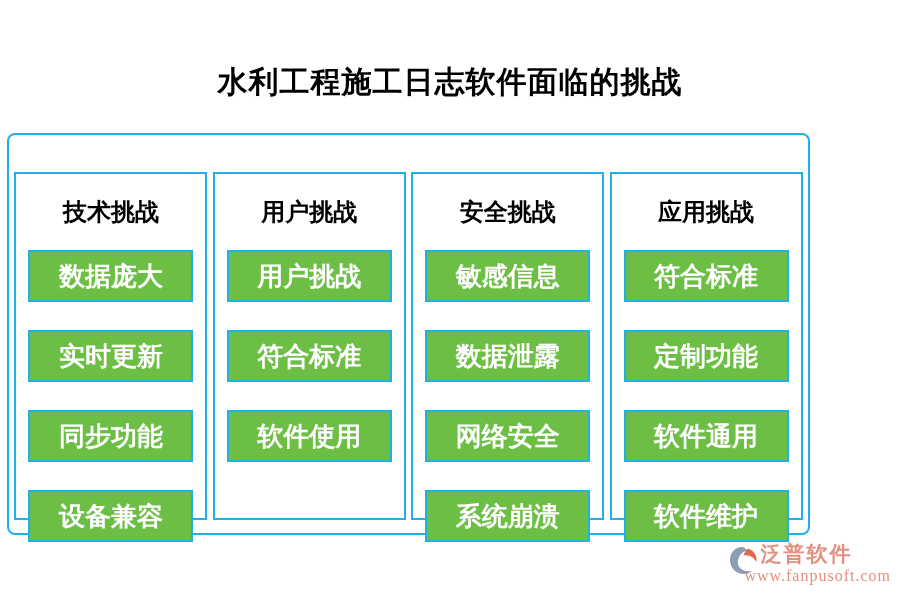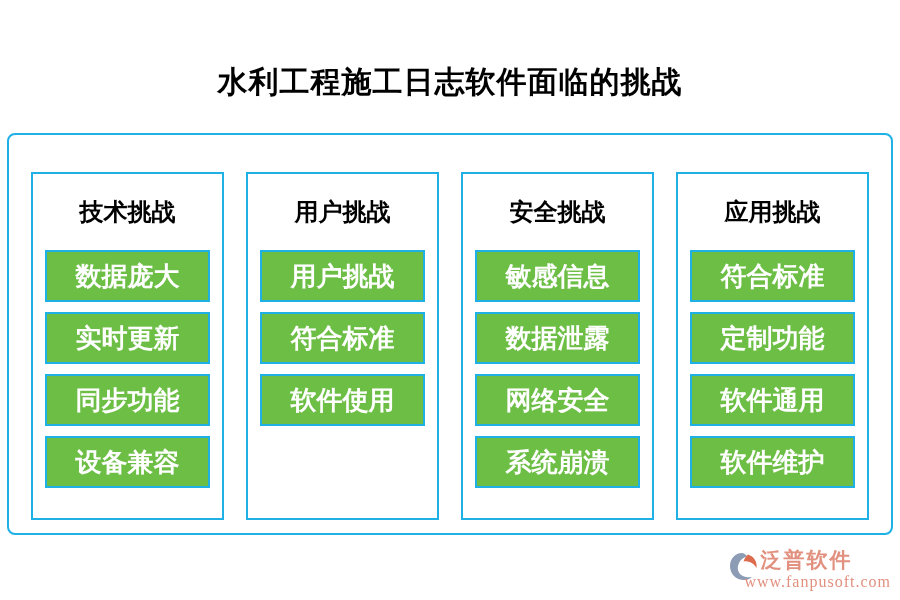--- a/index.html
+++ b/index.html
@@ -20,53 +20,53 @@
     position:relative;overflow:hidden;
   }
   .title{
     position:absolute;top:62px;left:0;width:100%;
     margin:0;text-align:center;
     font-size:30px;font-weight:bold;letter-spacing:1px;
     color:var(--title-text);
   }
   .board{
     position:absolute;left:7px;top:133px;
-    width:886px;height:402px;
+    width:803px;height:402px;
     border:2px solid var(--accent-border);
     border-radius:8px;
     background:#ffffff;
     display:flex;justify-content:space-evenly;align-items:flex-start;
     padding-top:37px;
   }
   .col{
     width:193px;height:348px;
     border:2px solid var(--accent-border);
     background:#ffffff;
     display:flex;flex-direction:column;
   }
   .col-header{
     height:76px;flex:0 0 76px;
     display:flex;align-items:center;justify-content:center;
     font-size:24px;font-weight:bold;color:var(--title-text);
   }
   .items{
-    display:flex;flex-direction:column;gap:10px;
+    display:flex;flex-direction:column;gap:28px;
     padding:0 12px;
   }
   .btn{
     height:52px;flex:0 0 52px;
     background:var(--button-fill);
     border:2px solid var(--accent-border);
     color:var(--button-text);
     font-size:26px;font-weight:bold;
     display:flex;align-items:center;justify-content:center;
     cursor:default;
   }
   .footer{
-    position:absolute;right:9px;bottom:7px;
+    position:absolute;right:9px;bottom:13px;
     display:flex;align-items:flex-start;gap:1px;
   }
   .logo-mark{display:block;width:32px;height:36px;margin-top:2px;}
   .brand-col{display:flex;flex-direction:column;align-items:flex-start;}
   .brand-name{
     font-size:21px;font-weight:bold;line-height:1.15;
     color:var(--brand-text);letter-spacing:2px;
   }
   .brand-url{
     font-size:16px;line-height:1.3;

